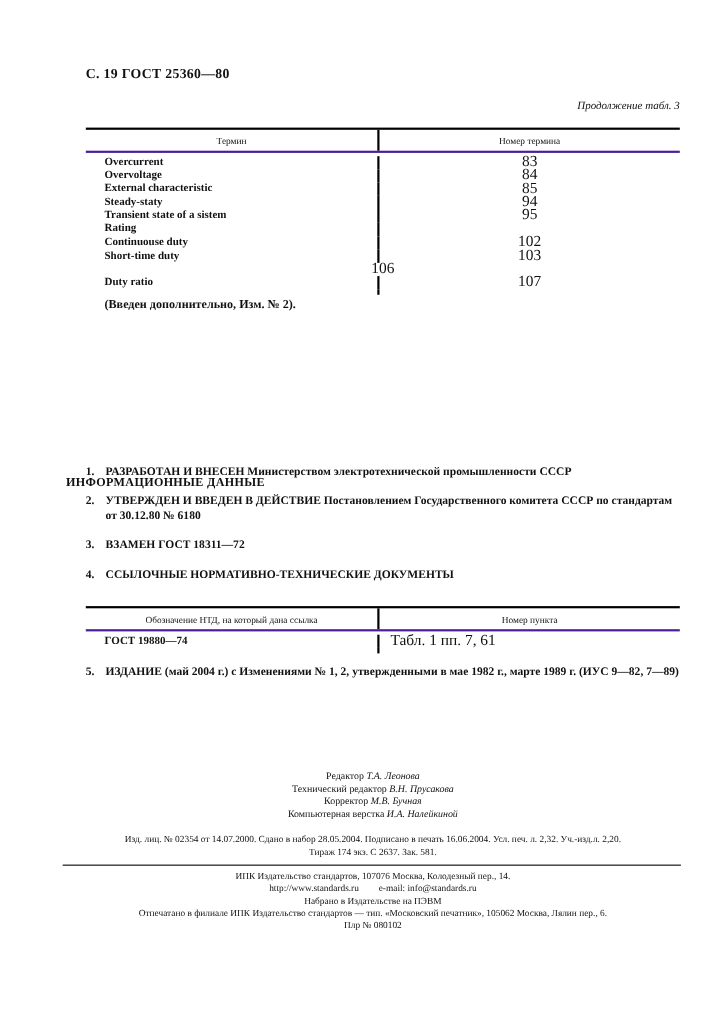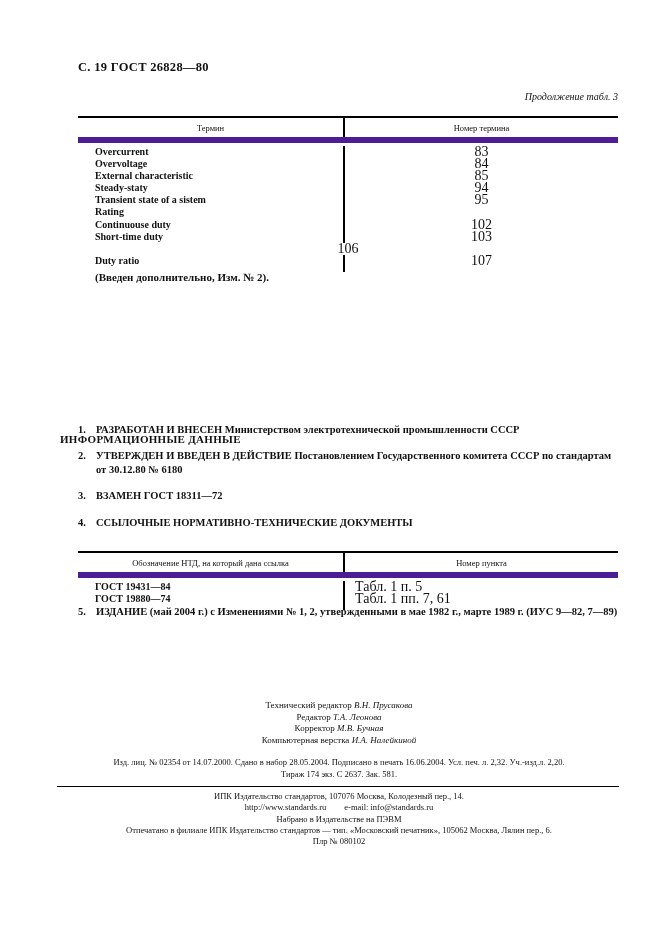--- a/index.html
+++ b/index.html
@@ -12,21 +12,21 @@
     overflow: hidden;
     margin: 0 auto;
   }
   .abs { position: absolute; }
 
   .page-header { left: 78px; top: 60px; font-size: 12.5px; font-weight: bold; letter-spacing: 0.3px; }
   .table-caption { left: 60px; top: 91px; width: 558px; text-align: right; font-style: italic; font-size: 10px; }
 
   
   .gtable { left: 78px; width: 540px; }
-  .gtable .thead { display: flex; border-top: 2px solid #000; border-bottom: 6px solid #4c1d95; }
+  .gtable .thead { display: flex; border-top: 2px solid #000; border-bottom: 2px solid #4c1d95; }
   .gtable .thead .c1, .gtable .thead .c2 { font-size: 8.5px; text-align: center; padding: 5px 0 4px; }
   .gtable .c1 { width: 267px; border-right: 2px solid #000; box-sizing: border-box; }
   .gtable .c2 { flex: 1; }
   .gtable .trow { display: flex; }
   .gtable .trow .c1 { font-size: 10px; line-height: 12.1px; padding-left: 17px; font-weight: bold; }
   .gtable .trow .c2 { font-size: 14px; line-height: 12.1px; }
   .gtable .tbody { padding-top: 3px; }
   .gtable .stub { height: 5px; }
   .t1 .trow .c2 { text-align: center; }
   .t2 .trow .c2 { text-align: left; padding-left: 10px; }
@@ -49,21 +49,21 @@
   .foot-rule { left: 57px; top: 786px; width: 562px; border-top: 1.5px solid #000; }
 
   .publisher { left: 40px; top: 791px; width: 598px; text-align: center; font-size: 8.5px; line-height: 11.3px; }
   .publisher .web { margin-right: 18px; }
 </style>
 </head>
 <body>
 
 <div class="page">
 
-  <div class="abs page-header">С. 19 ГОСТ 26828—80</div>
+  <div class="abs page-header">С. 19 ГОСТ 25360—80</div>
   <div class="abs table-caption">Продолжение табл. 3</div>
 
   <div class="abs gtable t1" style="top:116px">
     <div class="thead">
       <div class="c1">Термин</div>
       <div class="c2">Номер термина</div>
     </div>
     <div class="tbody">
       <div class="trow">
           <div class="c1">Overcurrent</div>
@@ -133,44 +133,40 @@
       </div>
   </div>
 
   <div class="abs gtable t2" style="top:551px">
     <div class="thead">
       <div class="c1">Обозначение НТД, на который дана ссылка</div>
       <div class="c2">Номер пункта</div>
     </div>
     <div class="tbody">
       <div class="trow">
-          <div class="c1">ГОСТ  19431—84</div>
-          <div class="c2">Табл. 1 п. 5</div>
-        </div>
-      <div class="trow">
           <div class="c1">ГОСТ  19880—74</div>
           <div class="c2">Табл. 1 пп. 7, 61</div>
         </div>
       <div class="trow stub">
           <div class="c1"></div>
           <div class="c2"></div>
         </div>
     </div>
   </div>
 
   <div class="abs item5">
     <div class="info-item">
         <span class="inum">5.</span>
         <span class="itext">ИЗДАНИЕ (май 2004 г.)  с  Изменениями  № 1, 2,  утвержденными в мае 1982 г.,  марте 1989 г. (ИУС  9—82, 7—89)</span>
       </div>
   </div>
 
   <div class="abs editors">
+    <div><span>Редактор </span><span class="ename">Т.А. Леонова</span></div>
     <div><span>Технический редактор </span><span class="ename">В.Н. Прусакова</span></div>
-    <div><span>Редактор </span><span class="ename">Т.А. Леонова</span></div>
     <div><span>Корректор </span><span class="ename">М.В. Бучная</span></div>
     <div><span>Компьютерная верстка </span><span class="ename">И.А. Налейкиной</span></div>
   </div>
 
   <div class="abs imprint">
     <div>Изд. лиц. № 02354 от 14.07.2000. Сдано в набор 28.05.2004. Подписано в печать 16.06.2004. Усл. печ. л. 2,32. Уч.-изд.л. 2,20.</div>
     <div>Тираж 174 экз. С 2637. Зак. 581.</div>
   </div>
 
   <div class="abs foot-rule"></div>

